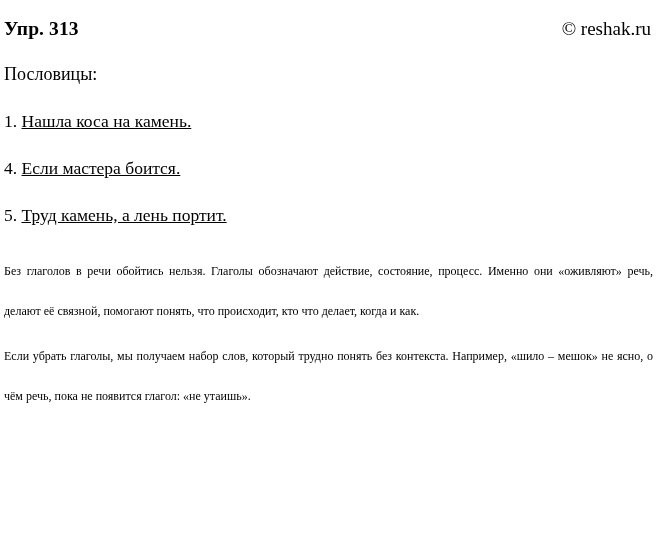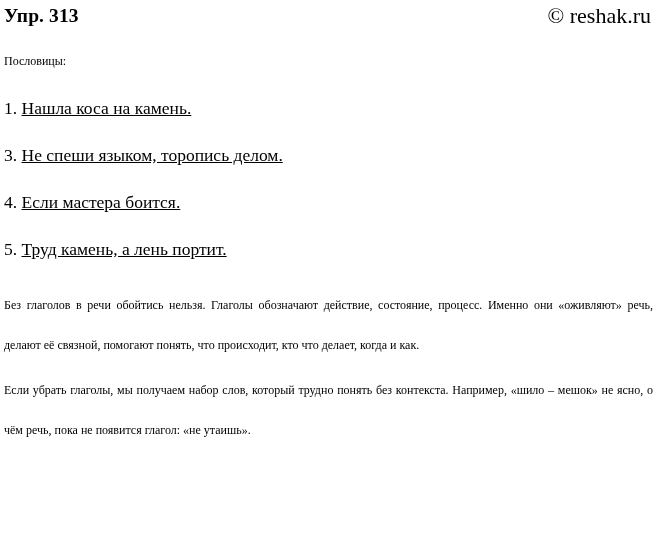--- a/index.html
+++ b/index.html
@@ -15,49 +15,49 @@
     font-family: "Liberation Serif", "DejaVu Serif", serif;
     color: #000000;
     -webkit-font-smoothing: antialiased;
   }
 
   .page {
     position: relative;
     width: 657px;
     height: 494px;
     box-sizing: border-box;
-    padding: 4px 4px;
+    padding: 17px 4px;
   }
 
   
   .header {
     position: relative;
     height: 30px;
     display: flex;
     align-items: flex-start;
     justify-content: space-between;
   }
   .exercise-title {
     font-size: 19.5px;
     font-weight: bold;
     line-height: 24px;
     letter-spacing: 0.1px;
     white-space: nowrap;
   }
   .watermark {
-    font-size: 22px;
+    font-size: 19px;
     font-weight: normal;
     line-height: 24px;
     white-space: nowrap;
     padding-right: 2px;
   }
 
   
   .intro-label {
-    font-size: 12px;
+    font-size: 18px;
     line-height: 22px;
     margin-top: 16px;
   }
 
   
   .proverb-list {
     list-style: none;
     margin: 0;
     padding: 0;
   }
@@ -111,24 +111,20 @@
   </div>
 
   <div class="intro-label">Пословицы:</div>
 
   <ul class="proverb-list">
     <li class="proverb-item">
       <span class="proverb-num">1.</span>
       <span class="proverb-text">Нашла коса на камень.</span>
     </li>
     <li class="proverb-item">
-      <span class="proverb-num">3.</span>
-      <span class="proverb-text">Не спеши языком, торопись делом.</span>
-    </li>
-    <li class="proverb-item">
       <span class="proverb-num">4.</span>
       <span class="proverb-text">Если мастера боится.</span>
     </li>
     <li class="proverb-item">
       <span class="proverb-num">5.</span>
       <span class="proverb-text">Труд камень, а лень портит.</span>
     </li>
   </ul>
 
   <p class="body-paragraph first no-stretch">Без глаголов в речи обойтись нельзя. Глаголы обозначают действие, состояние, процесс. Именно они «оживляют» речь, делают её связной, помогают понять, что происходит, кто что делает, когда и как.</p>

